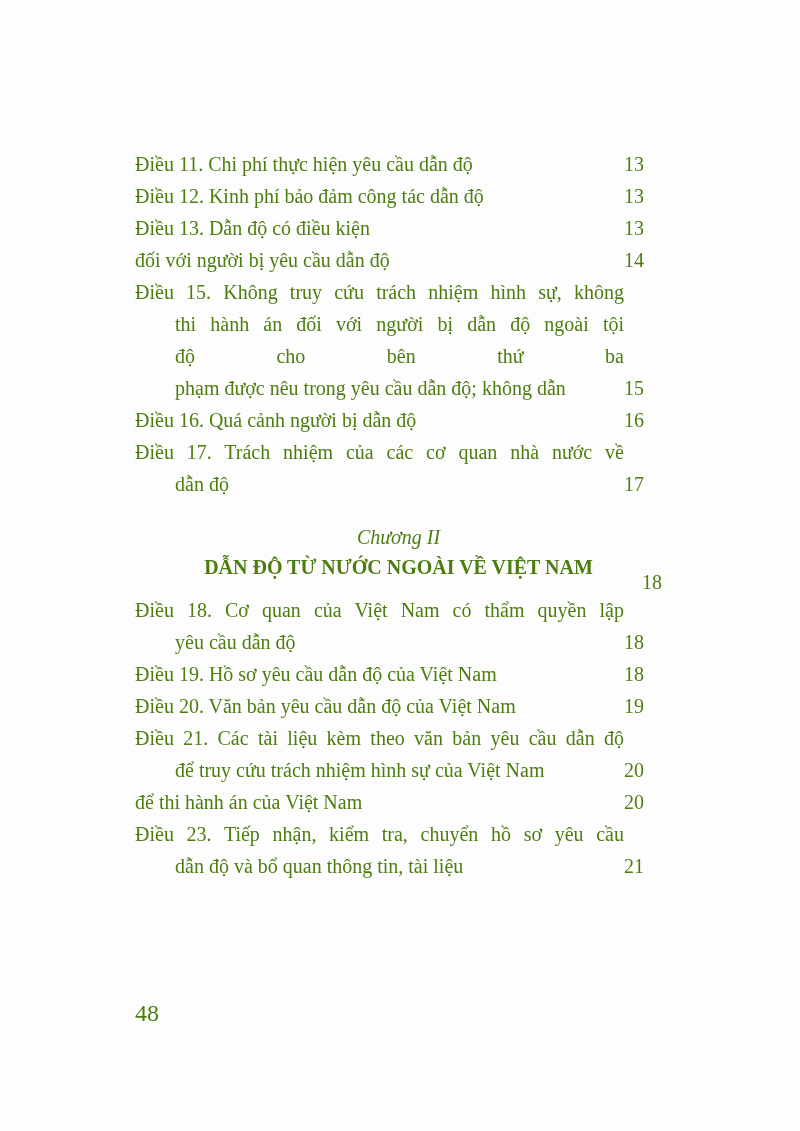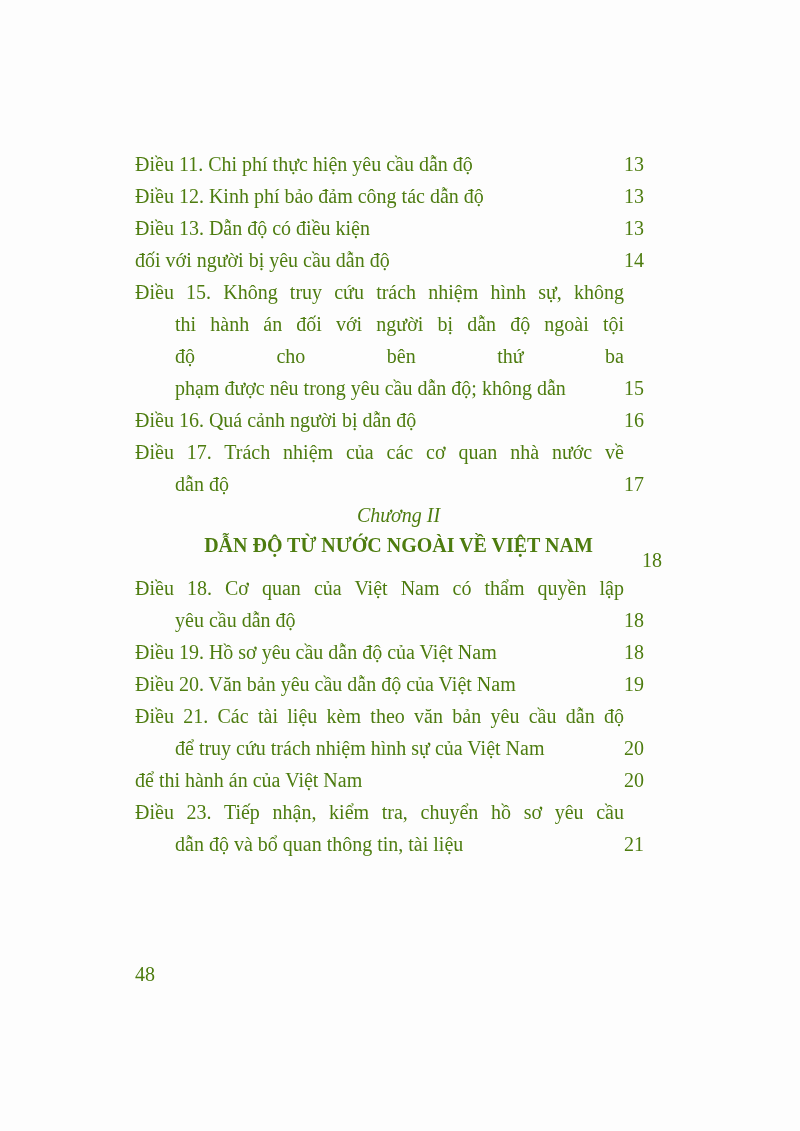--- a/index.html
+++ b/index.html
@@ -44,20 +44,21 @@
   }
   .toc-page {
     flex: 0 0 38px;
     width: 38px;
     text-align: left;
     white-space: nowrap;
   }
   .chapter-block {
     position: relative;
     text-align: center;
+    margin-top: 22px;
     margin-bottom: 12px;
     line-height: 30px;
   }
   .chapter-label {
     font-style: italic;
   }
   .chapter-title {
     font-weight: bold;
   }
   .chapter-page {
@@ -66,22 +67,22 @@
     bottom: -16px;
     width: 38px;
     text-align: right;
     font-weight: normal;
     font-style: normal;
     line-height: 32px;
   }
   .folio {
     position: absolute;
     left: 135px;
-    top: 958px;
-    font-size: 20px;
+    top: 997px;
+    font-size: 24px;
     line-height: 32px;
   }
 </style>
 </head>
 <body>
 
 <div class="page">
   <div class="content">
 
     <div class="toc-entry">

